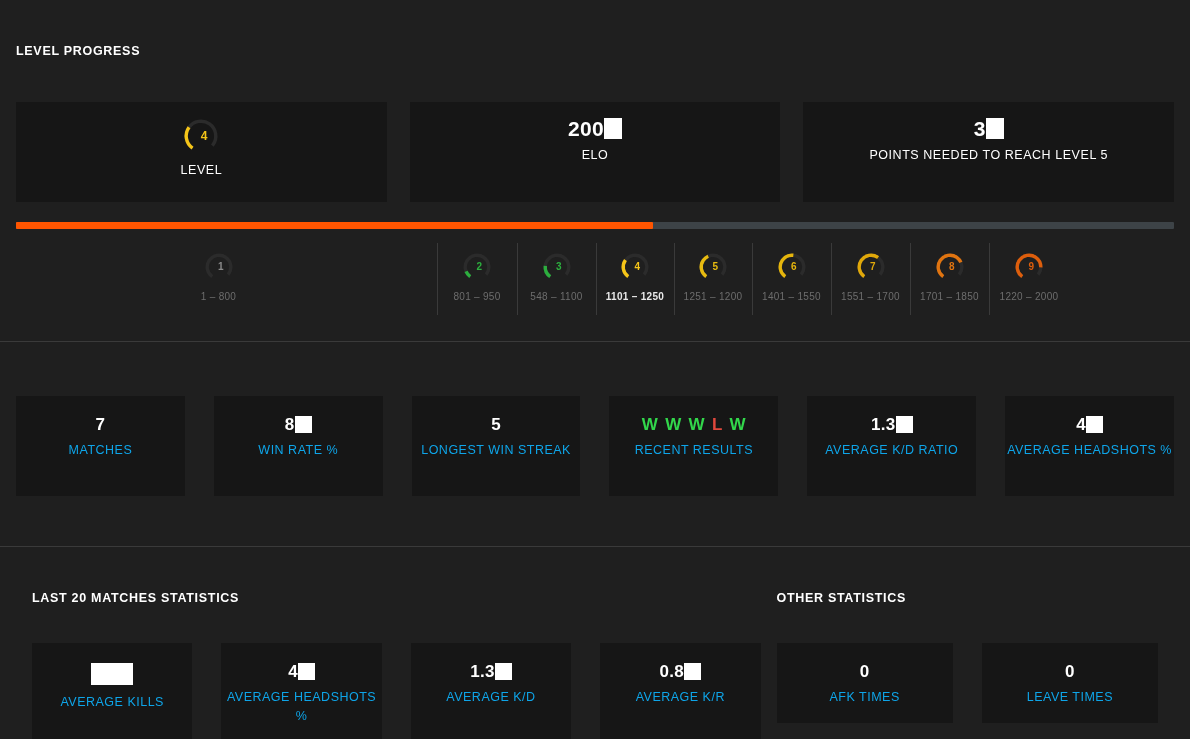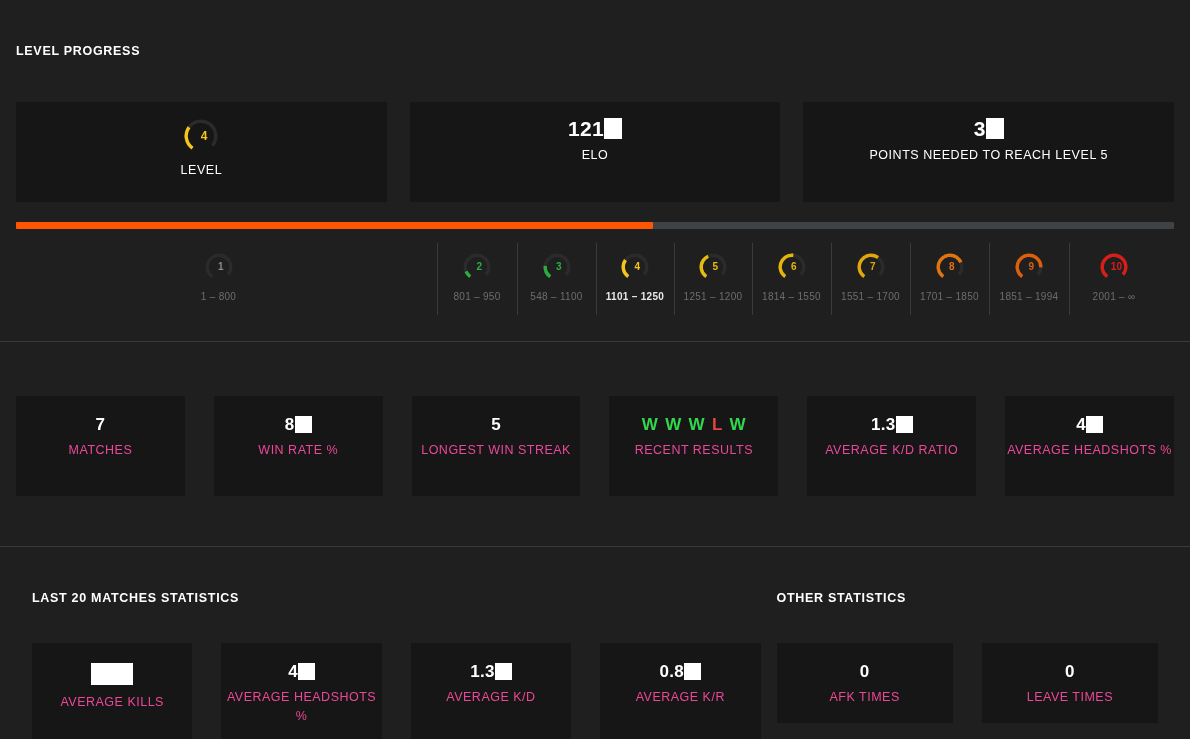--- a/index.html
+++ b/index.html
@@ -154,21 +154,21 @@
     color: #ffffff;
     line-height: 1;
     display: flex;
     align-items: center;
     justify-content: center;
     letter-spacing: 0.3px;
   }
   .stat-label {
     margin-top: 8px;
     font-size: 12.5px;
-    color: #ec4899;
+    color: #0ea5e9;
     letter-spacing: 0.5px;
     text-align: center;
     line-height: 1.5;
     text-transform: uppercase;
   }
   .res-w { color: #32d74b; font-weight: bold; }
   .res-l { color: #e0483d; font-weight: bold; }
   .results { display: flex; gap: 7px; font-size: 17px; }
 
   
@@ -197,21 +197,21 @@
     <circle cx="18" cy="18" r="14.8" fill="none" stroke="#2b2b2b" stroke-width="3.4" stroke-dasharray="70.67326833515598 92.99114254625788" stroke-linecap="butt" transform="rotate(125 18 18)"></circle>
     <circle cx="18" cy="18" r="14.8" fill="none" stroke="#f5c518" stroke-width="3.4" stroke-dasharray="23.322178550601475 92.99114254625788" stroke-linecap="butt" transform="rotate(125 18 18)"></circle>
   </svg>
               <span class="num" style="color: rgb(245, 197, 24); font-size: 12px; left: 20.88px; transform: translateX(-50%);">4</span>
             </span>
           </div>
           <div class="lp-label">LEVEL</div>
         </div>
         <div class="lp-card">
           <div class="lp-big">
-            <span>121</span>
+            <span>200</span>
             <span class="redact r1"></span>
           </div>
           <div class="lp-label">ELO</div>
         </div>
         <div class="lp-card">
           <div class="lp-big">
             <span>3</span>
             <span class="redact r1"></span>
           </div>
           <div class="lp-label">POINTS NEEDED TO REACH LEVEL 5</div>
@@ -275,21 +275,21 @@
         <div class="ladder-range">1251 – 1200</div>
       </div>
       <div class="ladder-cell" style="width: 79px;">
         <span class="lvl-badge" style="width: 30px; height: 30px;">
   <svg width="30" height="30" viewBox="0 0 30 30">
     <circle cx="15" cy="15" r="11.8" fill="none" stroke="#2b2b2b" stroke-width="3.4" stroke-dasharray="56.347605834786535 74.14158662471912" stroke-linecap="butt" transform="rotate(125 15 15)"></circle>
     <circle cx="15" cy="15" r="11.8" fill="none" stroke="#e5b50c" stroke-width="3.4" stroke-dasharray="30.991183209132597 74.14158662471912" stroke-linecap="butt" transform="rotate(125 15 15)"></circle>
   </svg>
           <span class="num" style="color: rgb(229, 181, 12); font-size: 10px; left: 17.4px; transform: translateX(-50%);">6</span>
         </span>
-        <div class="ladder-range">1814 – 1550</div>
+        <div class="ladder-range">1401 – 1550</div>
       </div>
       <div class="ladder-cell" style="width: 79px;">
         <span class="lvl-badge" style="width: 30px; height: 30px;">
   <svg width="30" height="30" viewBox="0 0 30 30">
     <circle cx="15" cy="15" r="11.8" fill="none" stroke="#2b2b2b" stroke-width="3.4" stroke-dasharray="56.347605834786535 74.14158662471912" stroke-linecap="butt" transform="rotate(125 15 15)"></circle>
     <circle cx="15" cy="15" r="11.8" fill="none" stroke="#e0a80a" stroke-width="3.4" stroke-dasharray="37.18941985095911 74.14158662471912" stroke-linecap="butt" transform="rotate(125 15 15)"></circle>
   </svg>
           <span class="num" style="color: rgb(224, 168, 10); font-size: 10px; left: 17.4px; transform: translateX(-50%);">7</span>
         </span>
         <div class="ladder-range">1551 – 1700</div>
@@ -305,31 +305,21 @@
         <div class="ladder-range">1701 – 1850</div>
       </div>
       <div class="ladder-cell" style="width: 80px;">
         <span class="lvl-badge" style="width: 30px; height: 30px;">
   <svg width="30" height="30" viewBox="0 0 30 30">
     <circle cx="15" cy="15" r="11.8" fill="none" stroke="#2b2b2b" stroke-width="3.4" stroke-dasharray="56.347605834786535 74.14158662471912" stroke-linecap="butt" transform="rotate(125 15 15)"></circle>
     <circle cx="15" cy="15" r="11.8" fill="none" stroke="#dd5e0c" stroke-width="3.4" stroke-dasharray="48.458941017916416 74.14158662471912" stroke-linecap="butt" transform="rotate(125 15 15)"></circle>
   </svg>
           <span class="num" style="color: rgb(221, 94, 12); font-size: 10px; left: 17.4px; transform: translateX(-50%);">9</span>
         </span>
-        <div class="ladder-range">1851 – 1994</div>
-      </div>
-      <div class="ladder-cell" style="width: 90px;">
-        <span class="lvl-badge" style="width: 30px; height: 30px;">
-  <svg width="30" height="30" viewBox="0 0 30 30">
-    <circle cx="15" cy="15" r="11.8" fill="none" stroke="#2b2b2b" stroke-width="3.4" stroke-dasharray="56.347605834786535 74.14158662471912" stroke-linecap="butt" transform="rotate(125 15 15)"></circle>
-    <circle cx="15" cy="15" r="11.8" fill="none" stroke="#d91e18" stroke-width="3.4" stroke-dasharray="56.347605834786535 74.14158662471912" stroke-linecap="butt" transform="rotate(125 15 15)"></circle>
-  </svg>
-          <span class="num" style="color: rgb(217, 30, 24); font-size: 10px; left: 17.4px; transform: translateX(-50%);">10</span>
-        </span>
-        <div class="ladder-range">2001 – ∞</div>
+        <div class="ladder-range">1220 – 2000</div>
       </div>
     </div>
 
   <div class="divider" style="margin-top:26px;"></div>
 
   <div class="stats-section">
     <div class="stat-grid" id="main-stats">
         <div class="stat-card">
           <div class="stat-value">
             <span>7</span>

